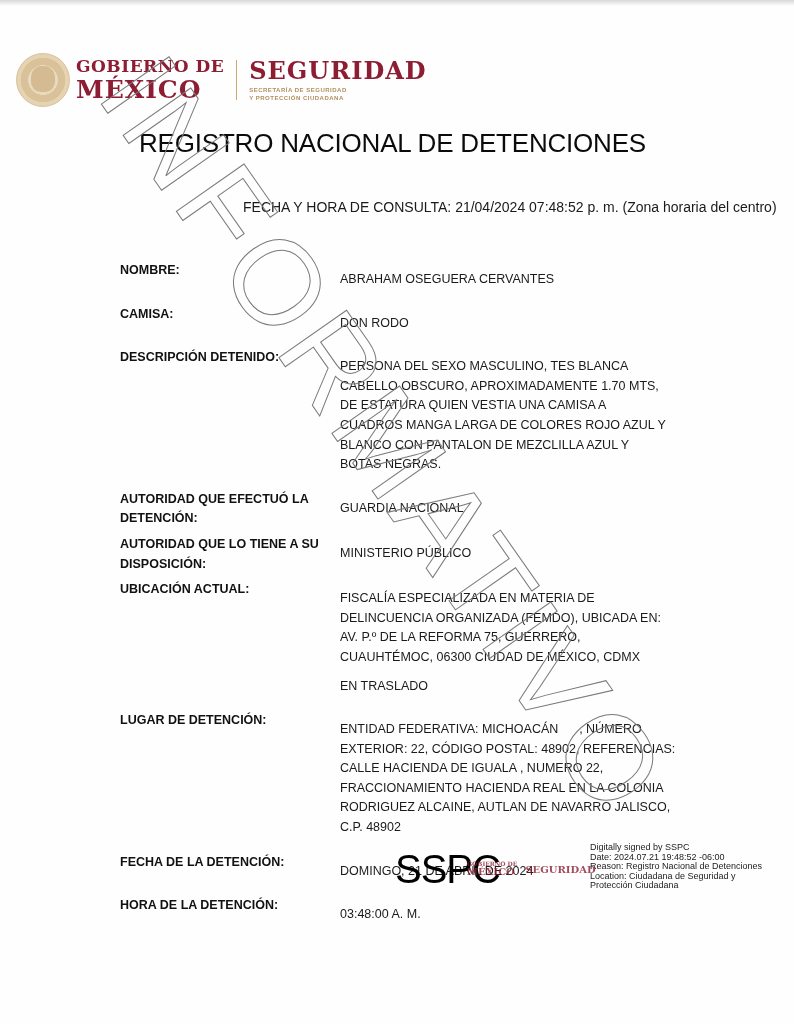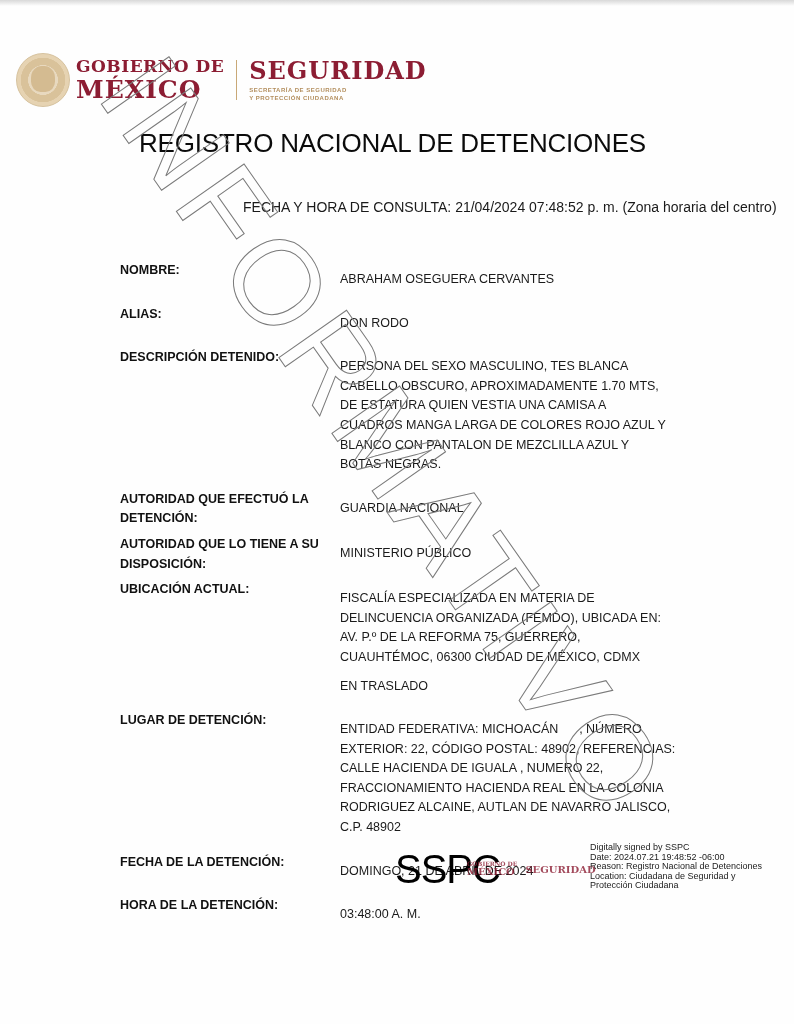--- a/index.html
+++ b/index.html
@@ -65,21 +65,21 @@
 <div class="consulta">FECHA Y HORA DE CONSULTA:  21/04/2024 07:48:52 p. m. (Zona horaria del centro)</div>
 
 <div class="rows">
   <div class="row">
     <div class="lab">NOMBRE:</div>
     <div class="val">
         <p>ABRAHAM OSEGUERA CERVANTES</p>
       </div>
   </div>
   <div class="row">
-    <div class="lab">ALIAS:</div>
+    <div class="lab">CAMISA:</div>
     <div class="val">
         <p>DON RODO</p>
       </div>
   </div>
   <div class="row">
     <div class="lab">DESCRIPCIÓN DETENIDO:</div>
     <div class="val" style="padding-right:20px">
         <p>PERSONA DEL SEXO MASCULINO, TES BLANCA CABELLO OBSCURO, APROXIMADAMENTE 1.70 MTS, DE ESTATURA QUIEN VESTIA UNA CAMISA A CUADROS MANGA LARGA DE COLORES ROJO AZUL Y BLANCO CON PANTALON DE MEZCLILLA AZUL Y BOTAS NEGRAS.</p>
       </div>
   </div>

